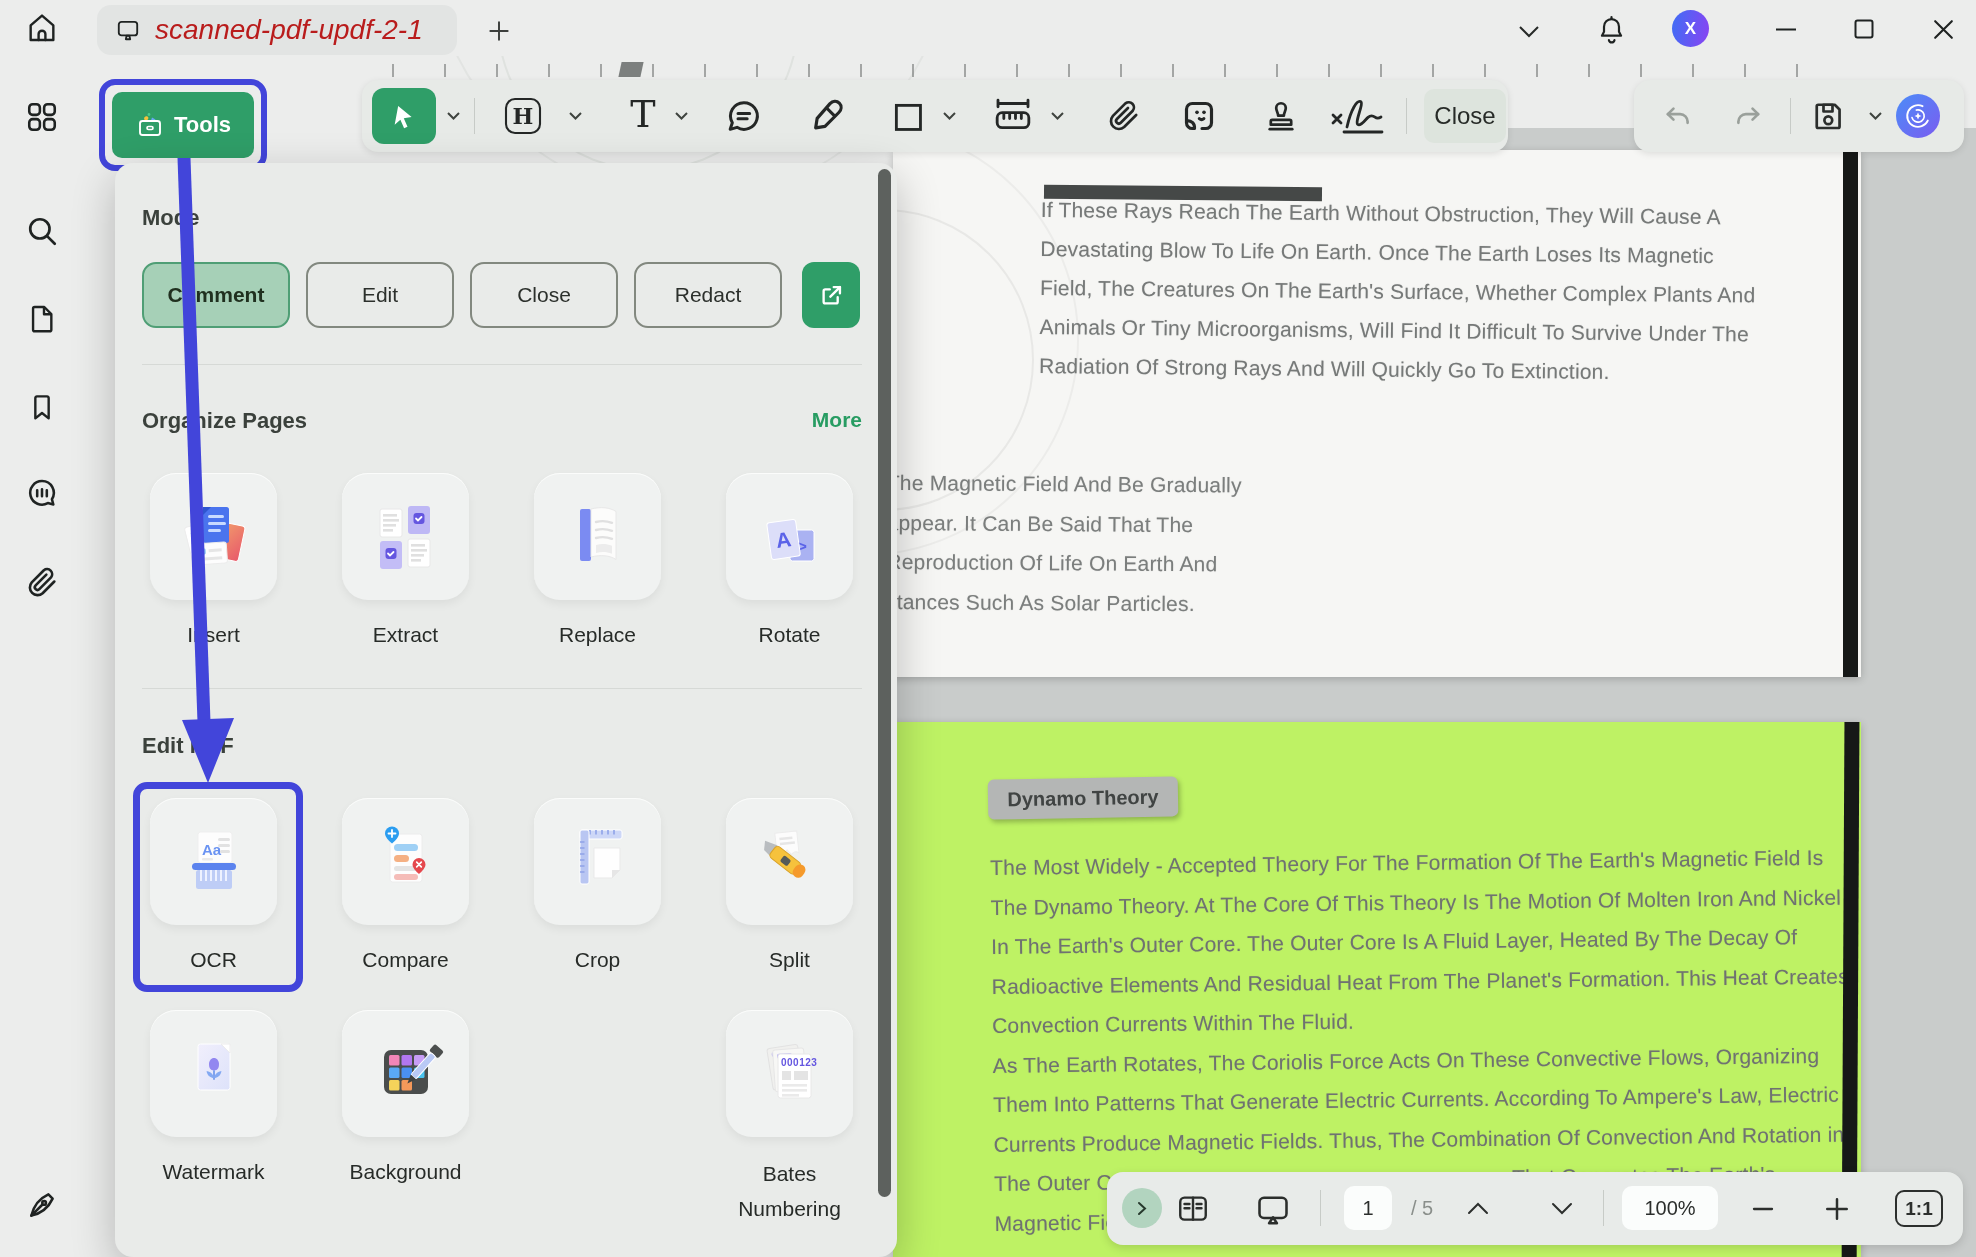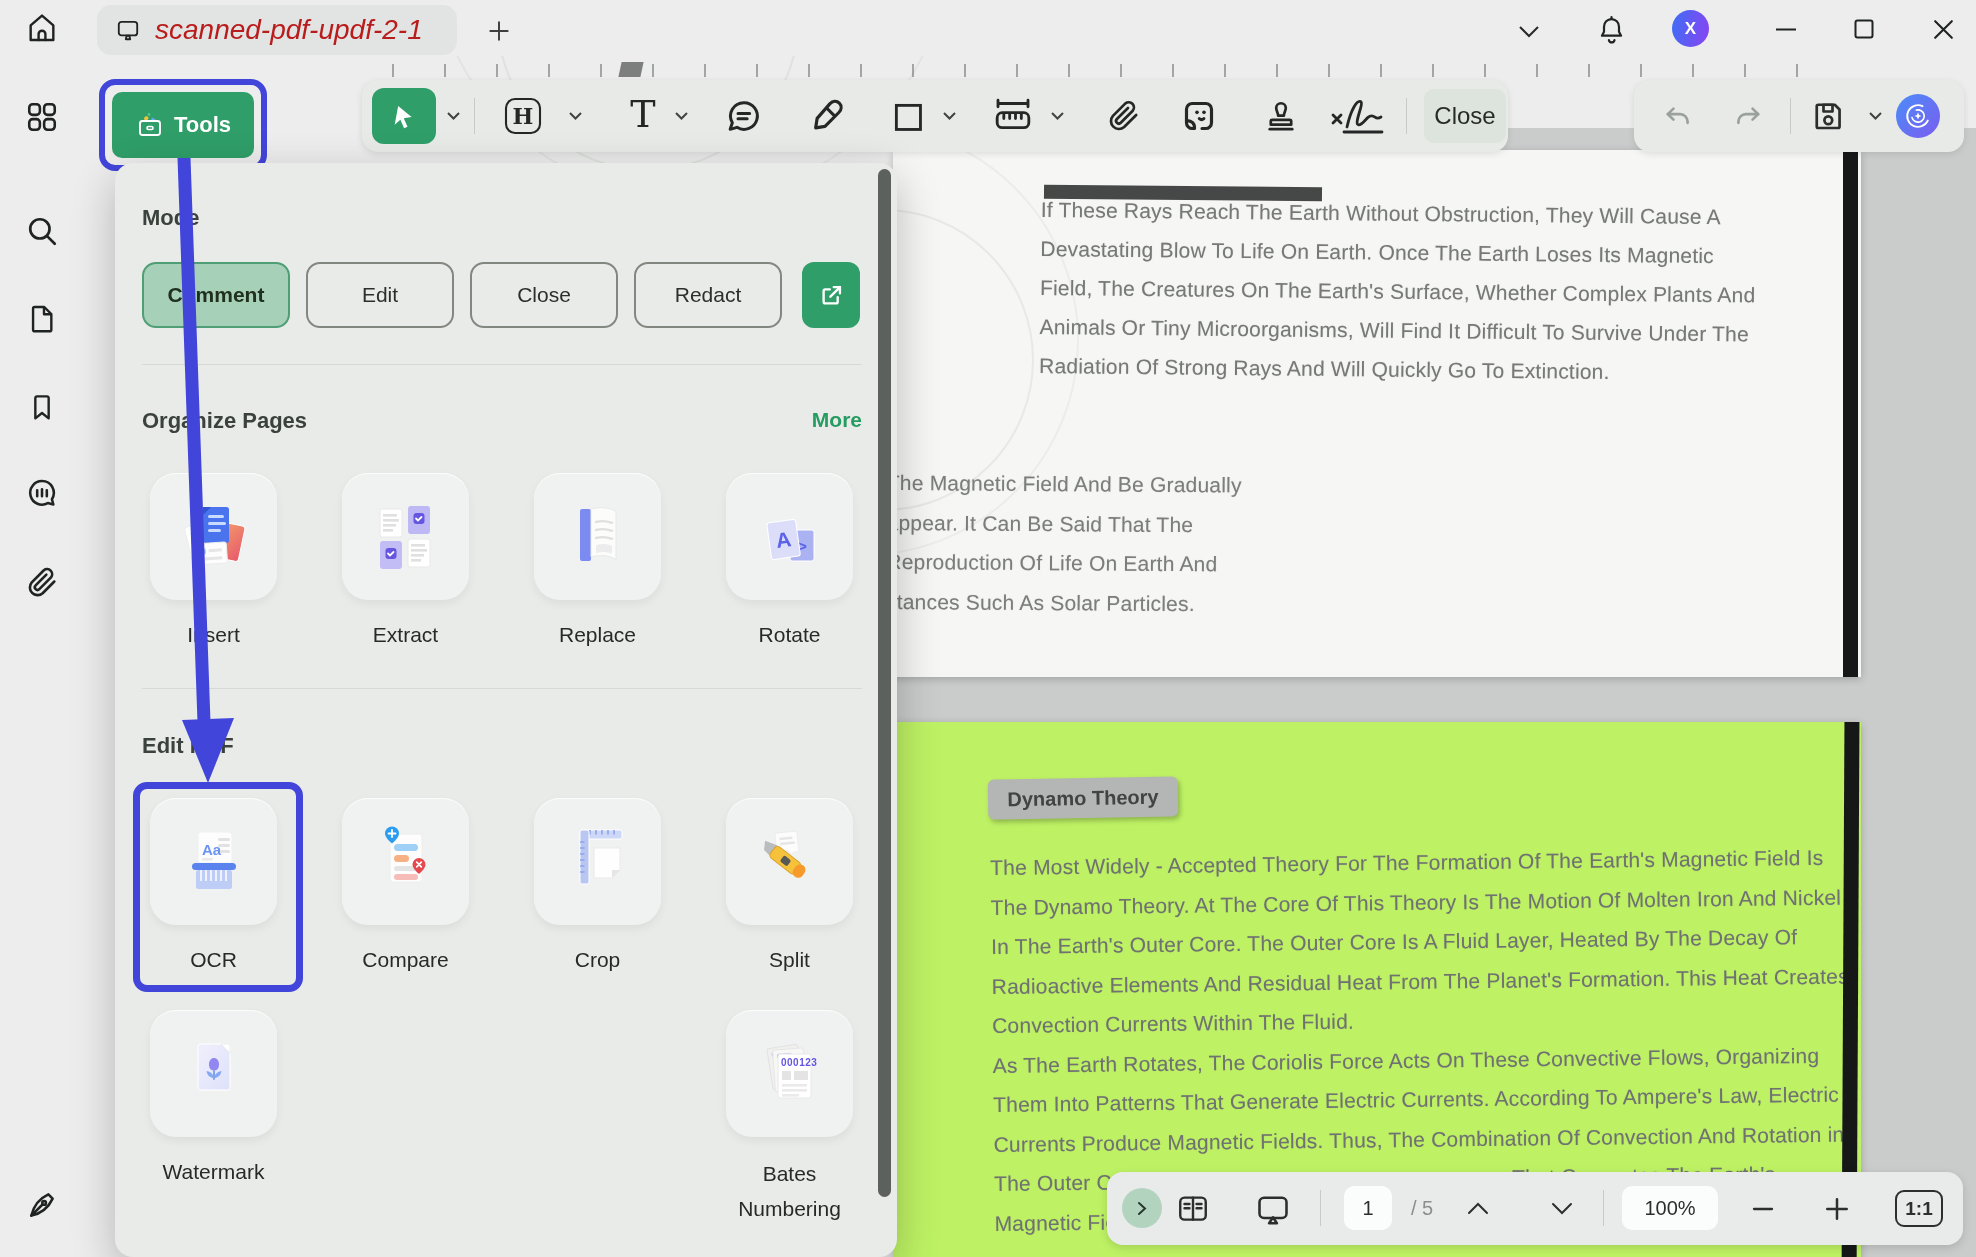--- a/index.html
+++ b/index.html
@@ -590,20 +590,41 @@
           <path d="M56 10v9l-9-9z" fill="#fff" stroke="#ececec"></path>
           <path d="M35 30c0-3.3 2.2-6 5-6s5 2.7 5 6-1 6.5-5 6.5-5-3.2-5-6.5z" fill="#9287f0"></path>
           <path d="M40 37v8" stroke="#7fa2ee" stroke-width="2" stroke-linecap="round"></path>
           <path d="M40 44c-1-4.5-4-6.8-7.5-6.8 1 4.5 4 6.8 7.5 6.8z" fill="#84a9f2"></path>
           <path d="M40 44c1-4.5 4-6.8 7.5-6.8-1 4.5-4 6.8-7.5 6.8z" fill="#84a9f2"></path>
         </svg>
       </div>
       <div class="tile-label">Watermark</div>
     </div>
 
+    <div class="tile-group" style="left:227px;top:847px;">
+      <div class="tile">
+        <svg width="80" height="80" viewBox="0 0 80 80">
+          <rect x="18" y="16" width="44" height="44" rx="7" fill="#4a4d4c"></rect>
+          <rect x="23" y="21" width="10.5" height="10.5" rx="1.5" fill="#f286b8"></rect>
+          <rect x="35.5" y="21" width="10.5" height="10.5" rx="1.5" fill="#b277f0"></rect>
+          <rect x="48" y="21" width="10.5" height="10.5" rx="1.5" fill="#c79df5"></rect>
+          <rect x="23" y="33.5" width="10.5" height="10.5" rx="1.5" fill="#5aa8f5"></rect>
+          <rect x="35.5" y="33.5" width="10.5" height="10.5" rx="1.5" fill="#4a90f2"></rect>
+          <rect x="48" y="33.5" width="10.5" height="10.5" rx="1.5" fill="#49c4f0"></rect>
+          <rect x="23" y="46" width="10.5" height="10.5" rx="1.5" fill="#f5d35a"></rect>
+          <rect x="35.5" y="46" width="10.5" height="10.5" rx="1.5" fill="#f5995a"></rect>
+          <g transform="rotate(42 54 34)">
+            <rect x="49" y="6" width="12" height="9" rx="2" fill="#4c4f4e"></rect>
+            <rect x="51.5" y="15" width="7" height="30" rx="2" fill="#b9c9f5" stroke="#fff"></rect>
+            <path d="M51.5 45h7l-3.5 9z" fill="#3f4241"></path>
+          </g>
+        </svg>
+      </div>
+      <div class="tile-label">Background</div>
+    </div>
 
 
     <div class="tile-group" style="left:611px;top:847px;">
       <div class="tile">
         <svg width="80" height="80" viewBox="0 0 80 80">
           <g transform="rotate(-9 37 34)">
               <rect x="20" y="12" width="31" height="42" rx="2.5" fill="#f0f0ee" stroke="#e2e2e2"></rect>
               <rect x="24" y="16" width="15" height="5" rx="2" fill="#b6b0f2"></rect>
             </g>
           <g transform="rotate(-4 39 36)">

